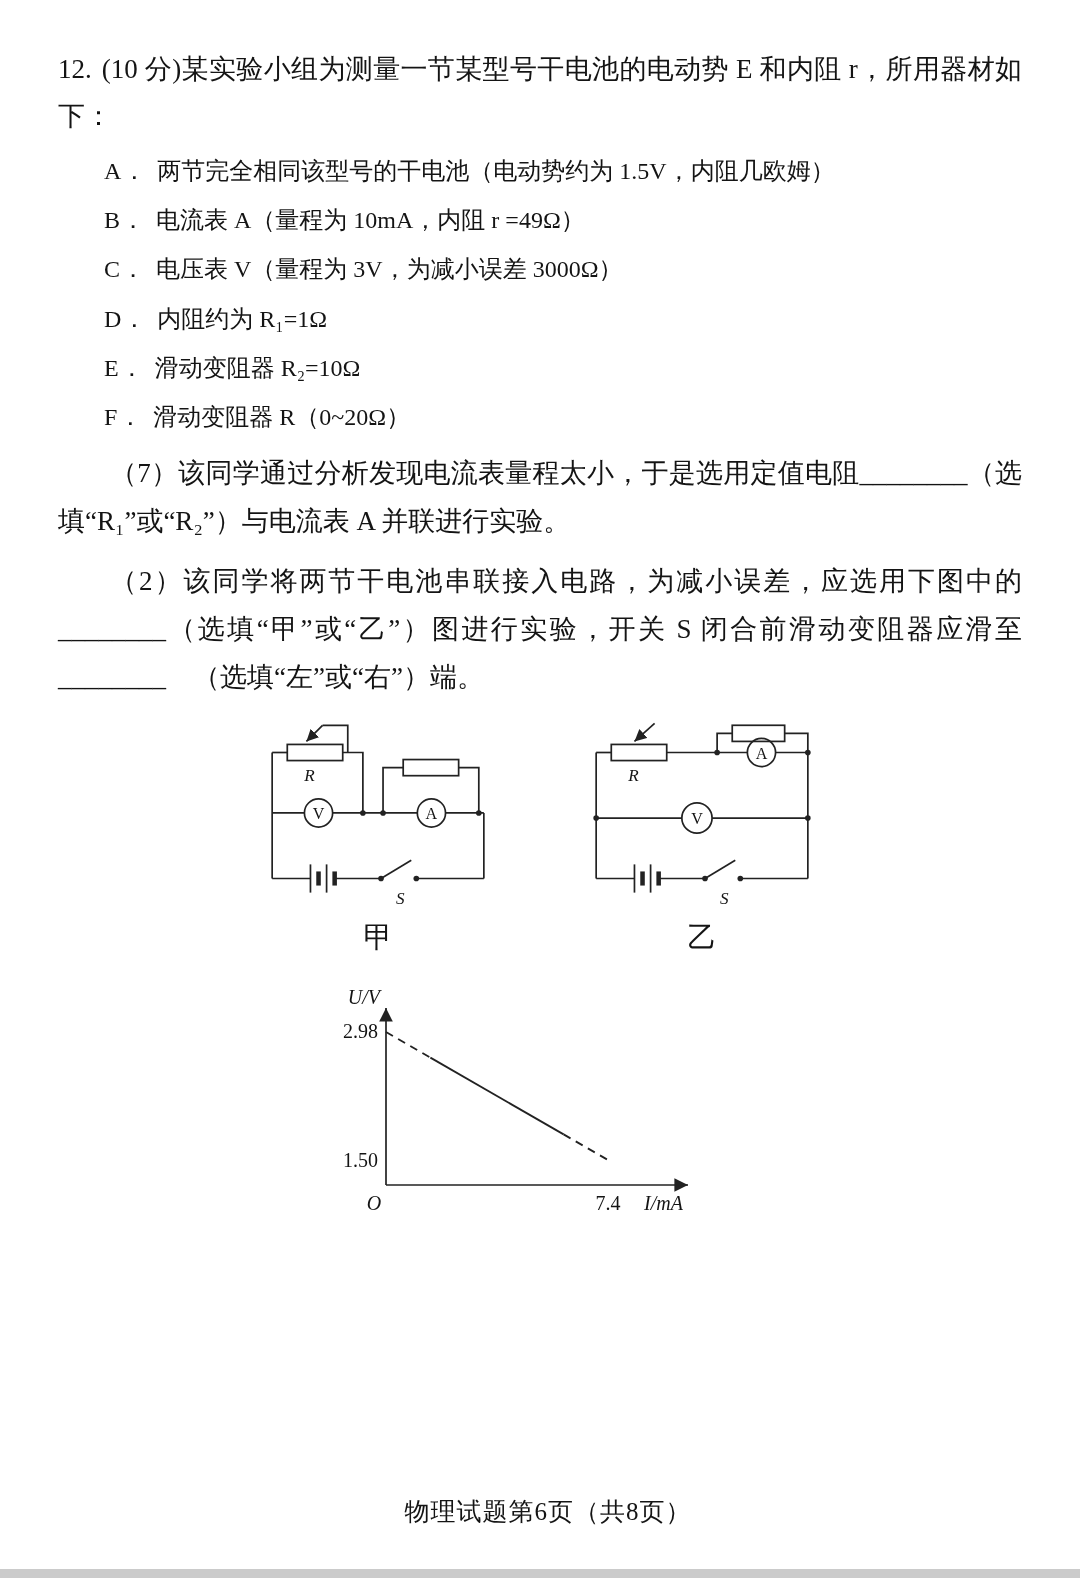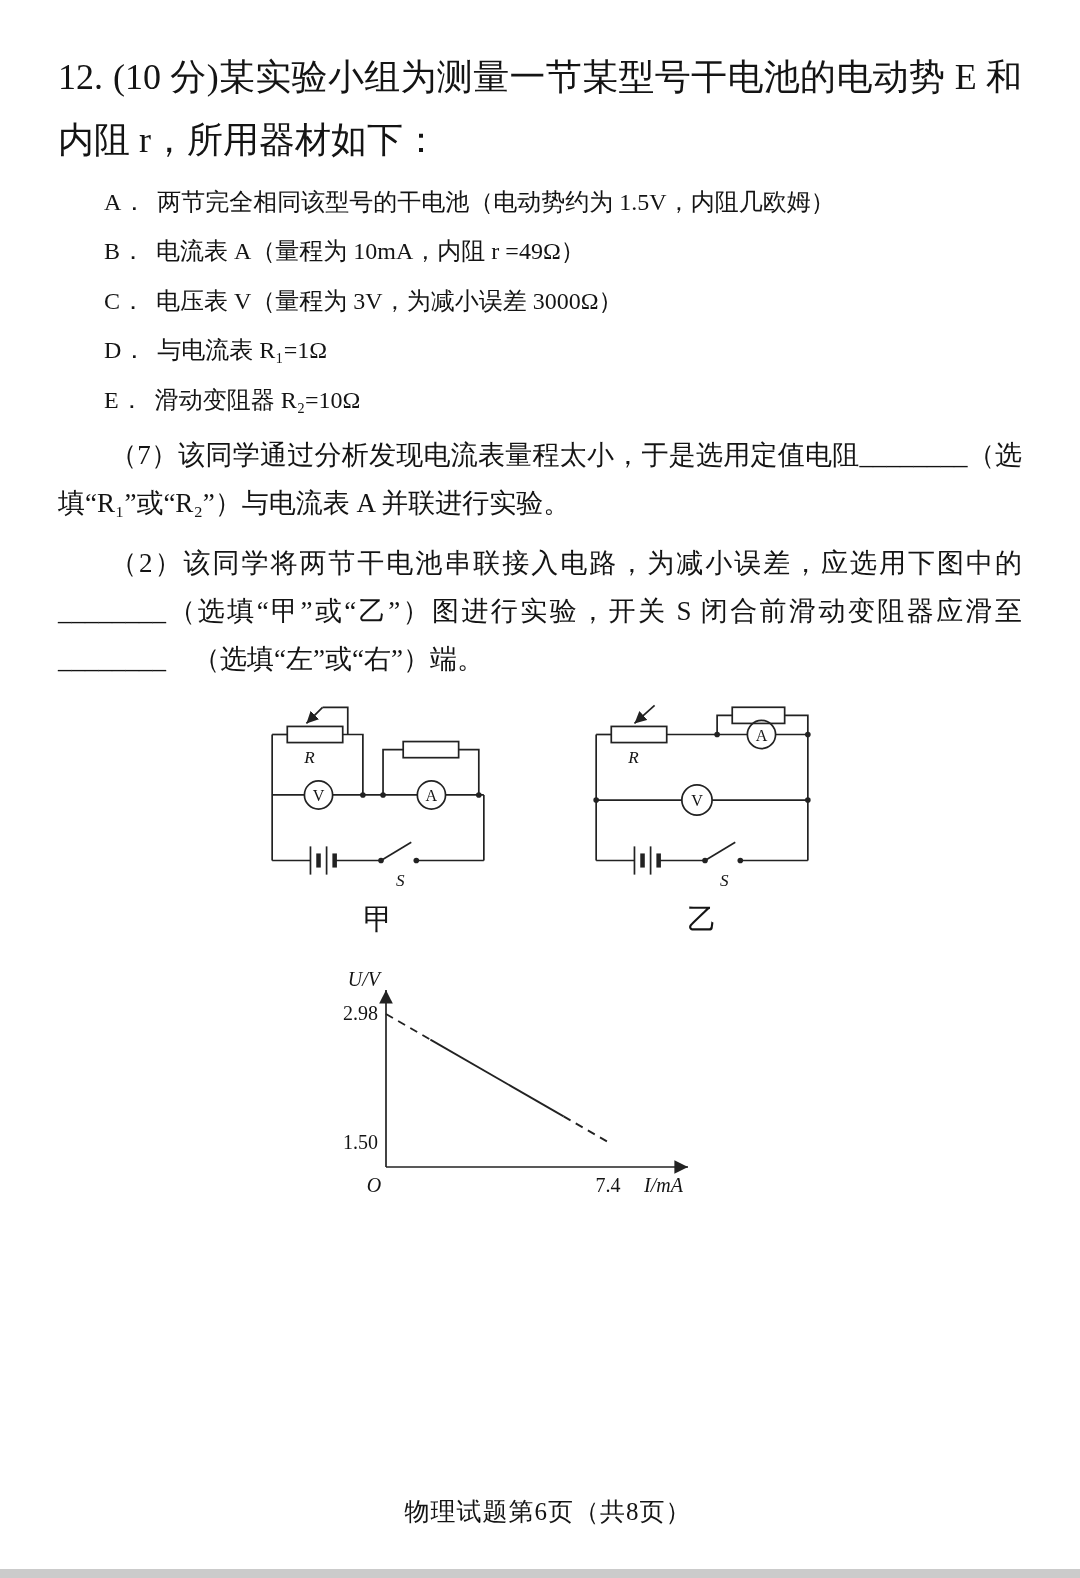--- a/index.html
+++ b/index.html
@@ -2,21 +2,21 @@
 <html><head>
 <meta charset="utf-8">
 <style>
   * { margin:0; padding:0; box-sizing:border-box; }
   html,body { background:#e8e8e8; }
   .page {
     width:1080px; height:1578px; position:relative; background:#ffffff;
     font-family:"Liberation Serif","DejaVu Serif",serif; color:#141414;
     padding:46px 58px 0 58px; margin:0 auto; overflow:hidden;
   }
-  .q-head { font-size:36px; line-height:1.75; text-align:justify; }
+  .q-head { font-size:27px; line-height:1.75; text-align:justify; }
   .q-num  { margin-right:10px; }
   .equipment { margin-top:4px; }
   .option { font-size:24px; line-height:1.6; margin-left:46px; margin-top:11px; }
   .opt-label { margin-right:10px; letter-spacing:1px; }
   .para { font-size:27px; line-height:1.78; text-align:justify; text-indent:52px; margin-top:12px; }
   .circuits-row { display:flex; justify-content:center; gap:72px; margin-top:16px; }
   .circuit { text-align:center; }
   .circuit-label { font-size:29px; margin-top:0px; }
   .graph-wrap { margin-top:22px; margin-left:238px; }
   .footer { position:absolute; bottom:50px; left:8px; width:100%; text-align:center; font-size:25px; letter-spacing:1px;margin-top:6px; }
@@ -44,24 +44,27 @@
     <div class="option">
       <span class="opt-label">A．</span><span>两节完全相同该型号的干电池（电动势约为 1.5V，内阻几欧姆）</span>
     </div>
     <div class="option">
       <span class="opt-label">B．</span><span>电流表 A（量程为 10mA，内阻 r =49Ω）</span>
     </div>
     <div class="option">
       <span class="opt-label">C．</span><span>电压表 V（量程为 3V，为减小误差 3000Ω）</span>
     </div>
     <div class="option">
-      <span class="opt-label">D．</span><span>与电流表 R₁=1Ω</span>
+      <span class="opt-label">D．</span><span>内阻约为 R₁=1Ω</span>
     </div>
     <div class="option">
       <span class="opt-label">E．</span><span>滑动变阻器 R₂=10Ω</span>
+    </div>
+    <div class="option">
+      <span class="opt-label">F．</span><span>滑动变阻器 R（0~20Ω）</span>
     </div>
   </div>
 
   <p class="para">（7）该同学通过分析发现电流表量程太小，于是选用定值电阻________（选填“R₁”或“R₂”）与电流表 A 并联进行实验。</p>
   <p class="para">（2）该同学将两节干电池串联接入电路，为减小误差，应选用下图中的________（选填“甲”或“乙”）图进行实验，开关 S 闭合前滑动变阻器应滑至________　（选填“左”或“右”）端。</p>
 
   <div class="circuits-row">
 
     <figure class="circuit">
       <svg viewBox="0 0 250 195" width="252" height="197">

